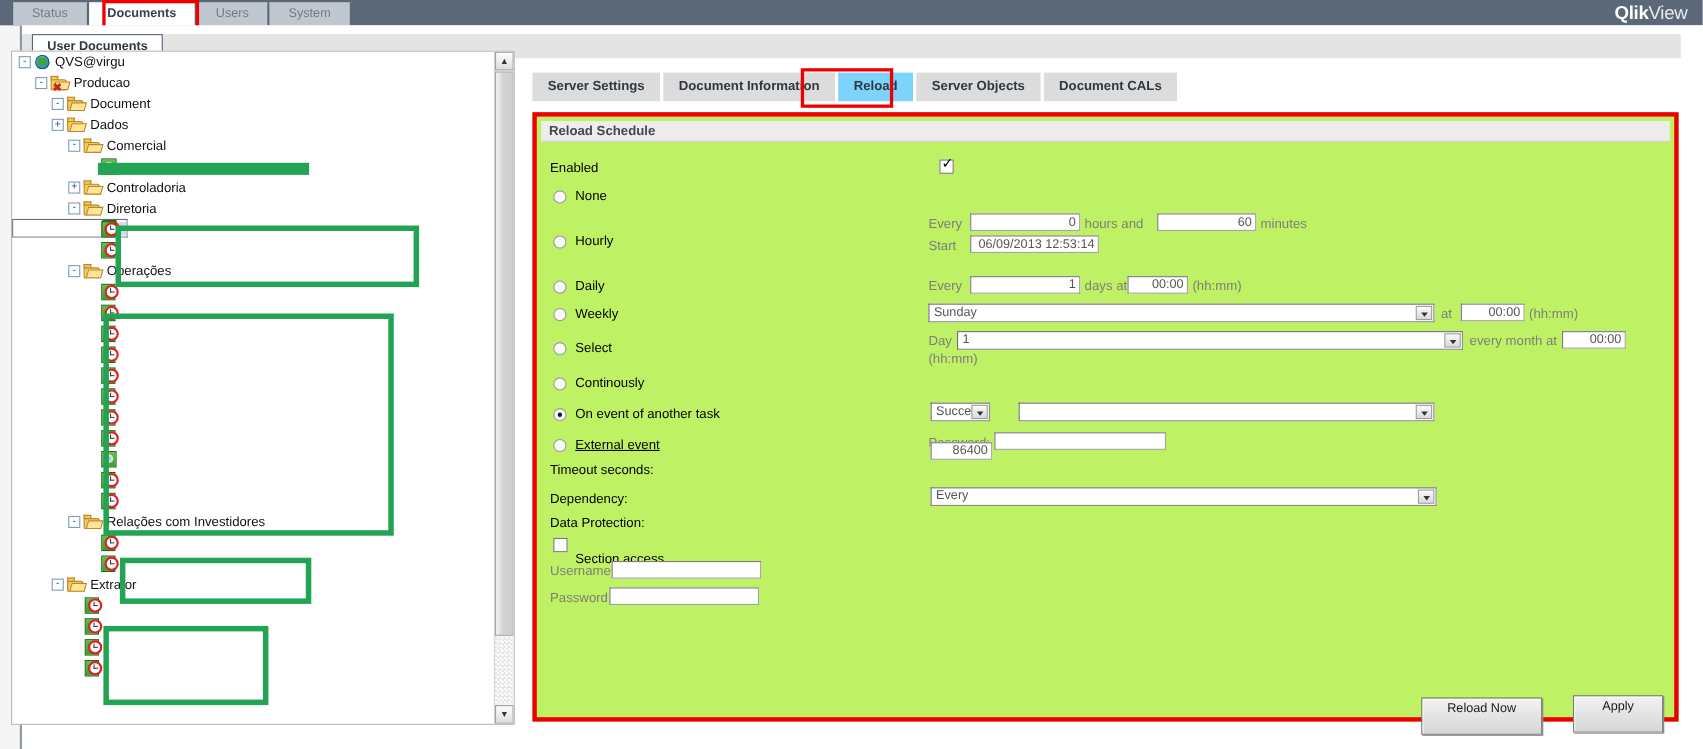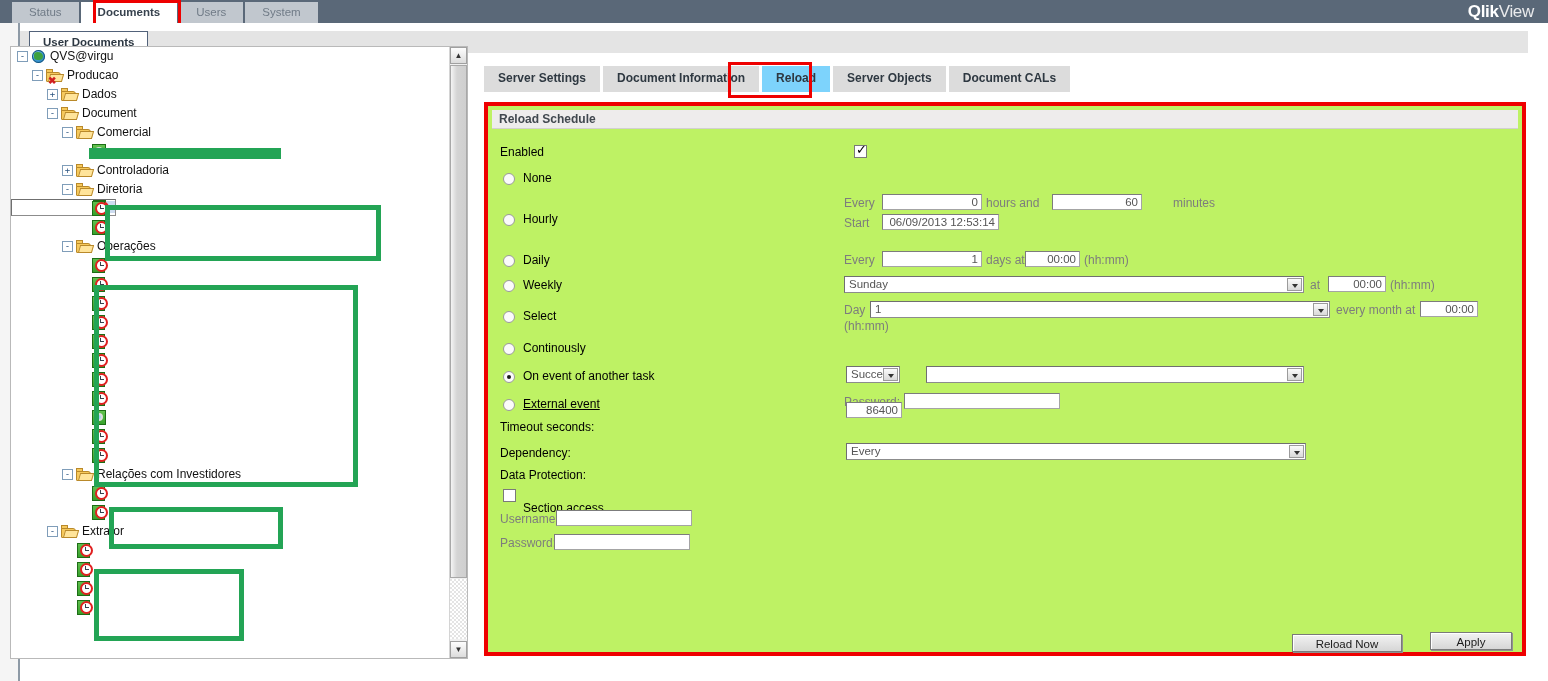--- a/index.html
+++ b/index.html
@@ -282,21 +282,21 @@
     border:1px solid #9b9b9b; box-sizing:border-box;
   }
   .sel .arrow::after {
     content:""; position:absolute; left:4px; top:5px;
     border-left:3px solid transparent; border-right:3px solid transparent;
     border-top:4px solid #333333;
   }
   .sel.ghost { color:transparent; }
 
   .btn3d {
-    position:absolute; height:18px; line-height:18px;
+    position:absolute; height:34px; line-height:18px;
     background: linear-gradient(180deg,#f2f2f2 0%, #d6d6d6 100%);
     border:1px solid #7a7a7a; box-sizing:border-box;
     text-align:center; font-size:11.5px; color:#1a1a1a;
     box-shadow: inset 1px 1px 0 #ffffff, 1px 1px 0 #909090;
   }
 </style>
 </head>
 <body>
 
 <div id="app">
@@ -317,22 +317,22 @@
   <div class="pagebody">
     <div class="subtabstrip">
       <div class="subtab"><span>User Documents</span></div>
     </div>
   </div>
 
   <div class="treepanel">
     <div class="treescrollarea" id="tree-host">
         <div class="tnode" style="padding-left: 6px;"><span class="exp">-</span><span class="ic-wrap"><span class="ic ic-globe"><span class="gl"></span><span class="land"></span></span></span><span class="tlabel">QVS@virgu</span></div>
         <div class="tnode" style="padding-left: 21px;"><span class="exp">-</span><span class="ic-wrap"><span class="ic ic-folder err"><span class="ft"></span><span class="fb"></span><span class="fo"></span><span class="fx">✖</span></span></span><span class="tlabel">Producao</span></div>
+        <div class="tnode" style="padding-left: 36px;"><span class="exp">-</span><span class="ic-wrap"><span class="ic ic-folder"><span class="ft"></span><span class="fb"></span><span class="fo"></span></span></span><span class="tlabel">Document</span></div>
         <div class="tnode" style="padding-left: 36px;"><span class="exp">+</span><span class="ic-wrap"><span class="ic ic-folder"><span class="ft"></span><span class="fb"></span><span class="fo"></span></span></span><span class="tlabel">Dados</span></div>
-        <div class="tnode" style="padding-left: 36px;"><span class="exp">-</span><span class="ic-wrap"><span class="ic ic-folder"><span class="ft"></span><span class="fb"></span><span class="fo"></span></span></span><span class="tlabel">Document</span></div>
         <div class="tnode" style="padding-left: 51px;"><span class="exp">-</span><span class="ic-wrap"><span class="ic ic-folder"><span class="ft"></span><span class="fb"></span><span class="fo"></span></span></span><span class="tlabel">Comercial</span></div>
         <div class="tnode" style="padding-left: 66px;"><span class="expspacer"></span><span class="ic-wrap"><span class="ic ic-doc"><span class="doc"></span><span class="q"></span></span></span><span class="tlabel"></span></div>
         <div class="tnode" style="padding-left: 51px;"><span class="exp">+</span><span class="ic-wrap"><span class="ic ic-folder"><span class="ft"></span><span class="fb"></span><span class="fo"></span></span></span><span class="tlabel">Controladoria</span></div>
         <div class="tnode" style="padding-left: 51px;"><span class="exp">-</span><span class="ic-wrap"><span class="ic ic-folder"><span class="ft"></span><span class="fb"></span><span class="fo"></span></span></span><span class="tlabel">Diretoria</span></div>
         <div class="tnode sel" style="padding-left: 66px;"><span class="expspacer"></span><span class="ic-wrap"><span class="ic ic-task"><span class="doc"></span><span class="clk"></span><span class="hand"></span><span class="hand2"></span></span></span><span class="tlabel"></span></div>
         <div class="tnode" style="padding-left: 66px;"><span class="expspacer"></span><span class="ic-wrap"><span class="ic ic-task"><span class="doc"></span><span class="clk"></span><span class="hand"></span><span class="hand2"></span></span></span><span class="tlabel"></span></div>
         <div class="tnode" style="padding-left: 66px;"><span class="expspacer"></span><span class="ic-wrap"><span class="ic ic-task"><span class="doc"></span><span class="clk"></span><span class="hand"></span><span class="hand2"></span></span></span><span class="tlabel"></span></div>
         <div class="tnode" style="padding-left: 51px;"><span class="exp">-</span><span class="ic-wrap"><span class="ic ic-folder"><span class="ft"></span><span class="fb"></span><span class="fo"></span></span></span><span class="tlabel">Operações</span></div>
         <div class="tnode" style="padding-left: 66px;"><span class="expspacer"></span><span class="ic-wrap"><span class="ic ic-task"><span class="doc"></span><span class="clk"></span><span class="hand"></span><span class="hand2"></span></span></span><span class="tlabel"></span></div>
         <div class="tnode" style="padding-left: 66px;"><span class="expspacer"></span><span class="ic-wrap"><span class="ic ic-task"><span class="doc"></span><span class="clk"></span><span class="hand"></span><span class="hand2"></span></span></span><span class="tlabel"></span></div>
@@ -395,21 +395,21 @@
           <div class="radio" style="left:11px; top:44px;"></div>
           <div class="lbl" style="left:31px; top:42px;">None</div>
 
           <div class="radio" style="left:11px; top:85px;"></div>
           <div class="lbl" style="left:31px; top:83px;">Hourly</div>
 
           <div class="lbl gray" style="left:352px; top:67px;">Every</div>
           <div class="tf" style="left:390px; top:65px; width:100px;">0</div>
           <div class="lbl gray" style="left:494px; top:67px;">hours and</div>
           <div class="tf" style="left:560px; top:65px; width:90px;">60</div>
-          <div class="lbl gray" style="left:681px; top:67px;">minutes</div>
+          <div class="lbl gray" style="left:654px; top:67px;">minutes</div>
 
           <div class="lbl gray" style="left:352px; top:87px;">Start</div>
           <div class="tf" style="left:390px; top:85px; width:117px;">06/09/2013 12:53:14</div>
 
           <div class="radio" style="left:11px; top:126px;"></div>
           <div class="lbl" style="left:31px; top:124px;">Daily</div>
 
           <div class="lbl gray" style="left:352px; top:124px;">Every</div>
           <div class="tf" style="left:390px; top:122px; width:100px;">1</div>
           <div class="lbl gray" style="left:494px; top:124px;">days at</div>

